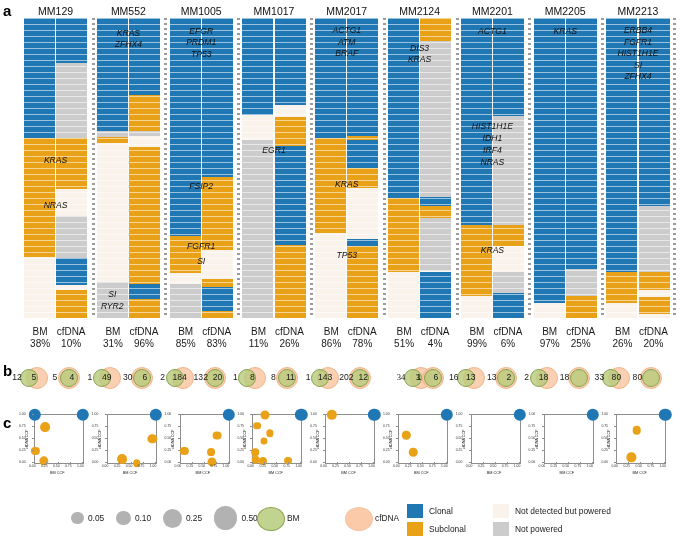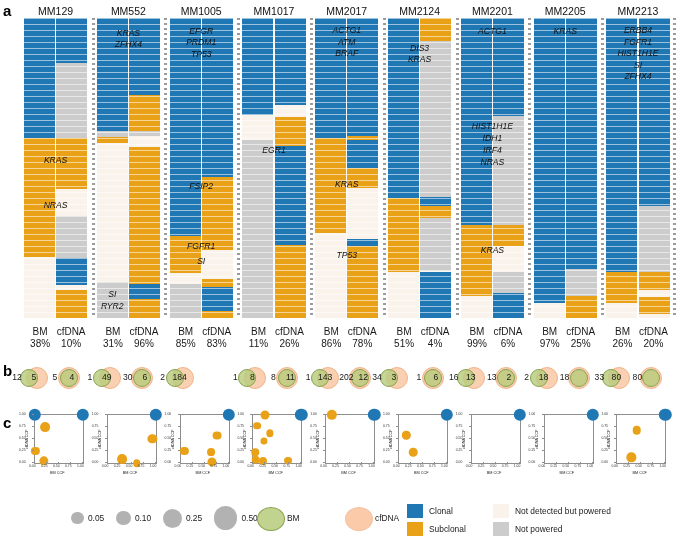--- a/index.html
+++ b/index.html
@@ -332,20 +332,26 @@
       <div class="vc bm" style="width: 16px; height: 16px; left: 14px; top: 17px;"></div>
       <div class="vnum" style="left: 2px; top: 20px; width: 14px;">30</div>
       <div class="vnum" style="left: 16px; top: 20px; width: 20px;">6</div>
     </div>
     <div class="venn" style="left: 155.6px; width: 44px;">
       <div class="vc cf" style="width: 20px; height: 20px; left: 16px; top: 15px;"></div>
       <div class="vc bm" style="width: 16px; height: 16px; left: 10px; top: 17px;"></div>
       <div class="vnum" style="left: 0px; top: 20px; width: 14px;">2</div>
       <div class="vnum" style="left: 14px; top: 20px; width: 20px;">184</div>
     </div>
+    <div class="venn" style="left: 191.6px; width: 44px;">
+      <div class="vc cf" style="width: 20px; height: 20px; left: 12px; top: 15px;"></div>
+      <div class="vc bm" style="width: 16px; height: 16px; left: 14px; top: 17px;"></div>
+      <div class="vnum" style="left: 2px; top: 20px; width: 14px;">132</div>
+      <div class="vnum" style="left: 16px; top: 20px; width: 20px;">20</div>
+    </div>
     <div class="venn" style="left: 228.4px; width: 44px;">
       <div class="vc cf" style="width: 20px; height: 20px; left: 16px; top: 15px;"></div>
       <div class="vc bm" style="width: 16px; height: 16px; left: 10px; top: 17px;"></div>
       <div class="vnum" style="left: 0px; top: 20px; width: 14px;">1</div>
       <div class="vnum" style="left: 14px; top: 20px; width: 20px;">8</div>
     </div>
     <div class="venn" style="left: 264.4px; width: 44px;">
       <div class="vc cf" style="width: 20px; height: 20px; left: 12px; top: 15px;"></div>
       <div class="vc bm" style="width: 16px; height: 16px; left: 14px; top: 17px;"></div>
       <div class="vnum" style="left: 2px; top: 20px; width: 14px;">8</div>
@@ -356,21 +362,21 @@
       <div class="vc bm" style="width: 16px; height: 16px; left: 10px; top: 17px;"></div>
       <div class="vnum" style="left: 0px; top: 20px; width: 14px;">1</div>
       <div class="vnum" style="left: 14px; top: 20px; width: 20px;">143</div>
     </div>
     <div class="venn" style="left: 337.2px; width: 44px;">
       <div class="vc cf" style="width: 20px; height: 20px; left: 12px; top: 15px;"></div>
       <div class="vc bm" style="width: 16px; height: 16px; left: 14px; top: 17px;"></div>
       <div class="vnum" style="left: 2px; top: 20px; width: 14px;">202</div>
       <div class="vnum" style="left: 16px; top: 20px; width: 20px;">12</div>
     </div>
-    <div class="venn" style="left: 370px; width: 44px;">
+    <div class="venn" style="left: 394px; width: 44px; font-family: Liberation Serif, serif;">
       <div class="vc cf" style="width: 20px; height: 20px; left: 16px; top: 15px;"></div>
       <div class="vc bm" style="width: 16px; height: 16px; left: 10px; top: 17px;"></div>
       <div class="vnum" style="left: 0px; top: 20px; width: 14px;">34</div>
       <div class="vnum" style="left: 14px; top: 20px; width: 20px;">3</div>
     </div>
     <div class="venn" style="left: 410px; width: 44px;">
       <div class="vc cf" style="width: 20px; height: 20px; left: 12px; top: 15px;"></div>
       <div class="vc bm" style="width: 16px; height: 16px; left: 14px; top: 17px;"></div>
       <div class="vnum" style="left: 2px; top: 20px; width: 14px;">1</div>
       <div class="vnum" style="left: 16px; top: 20px; width: 20px;">6</div>

